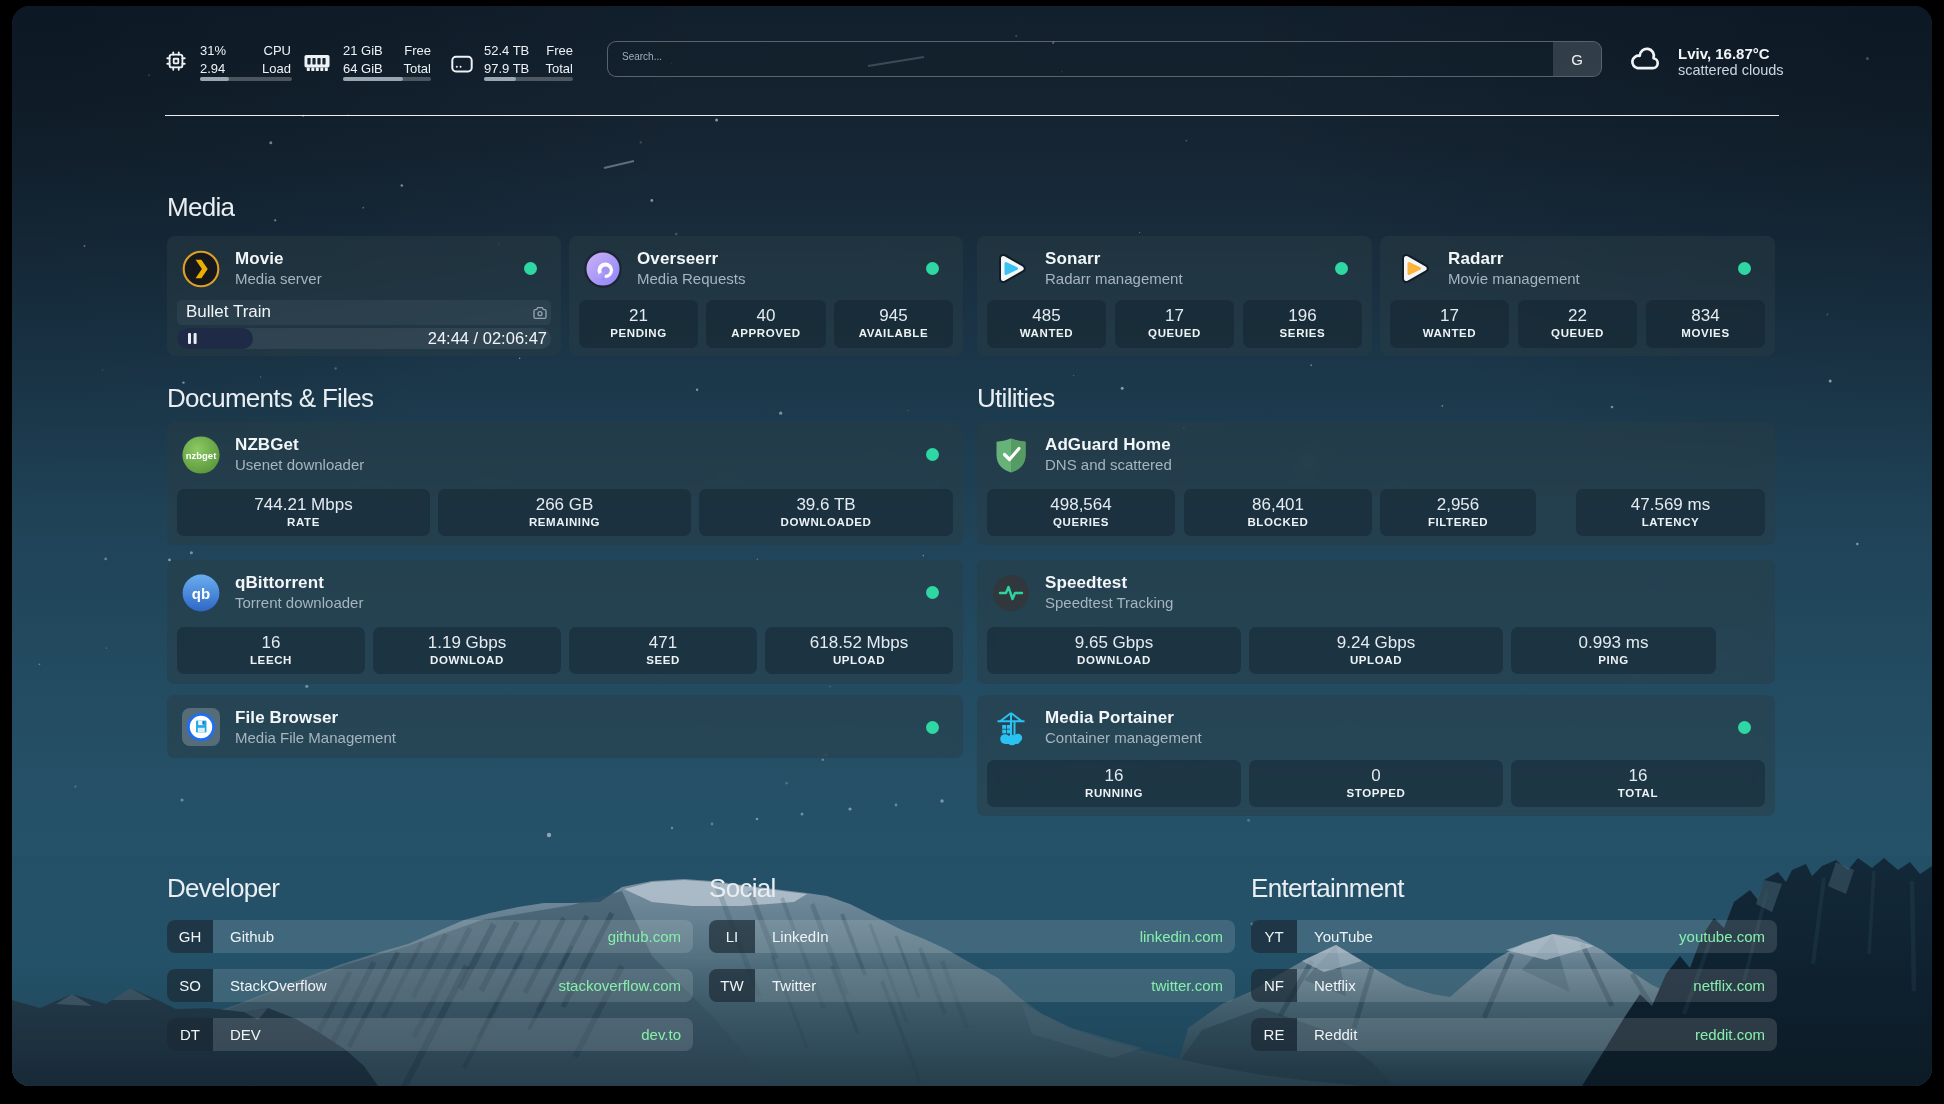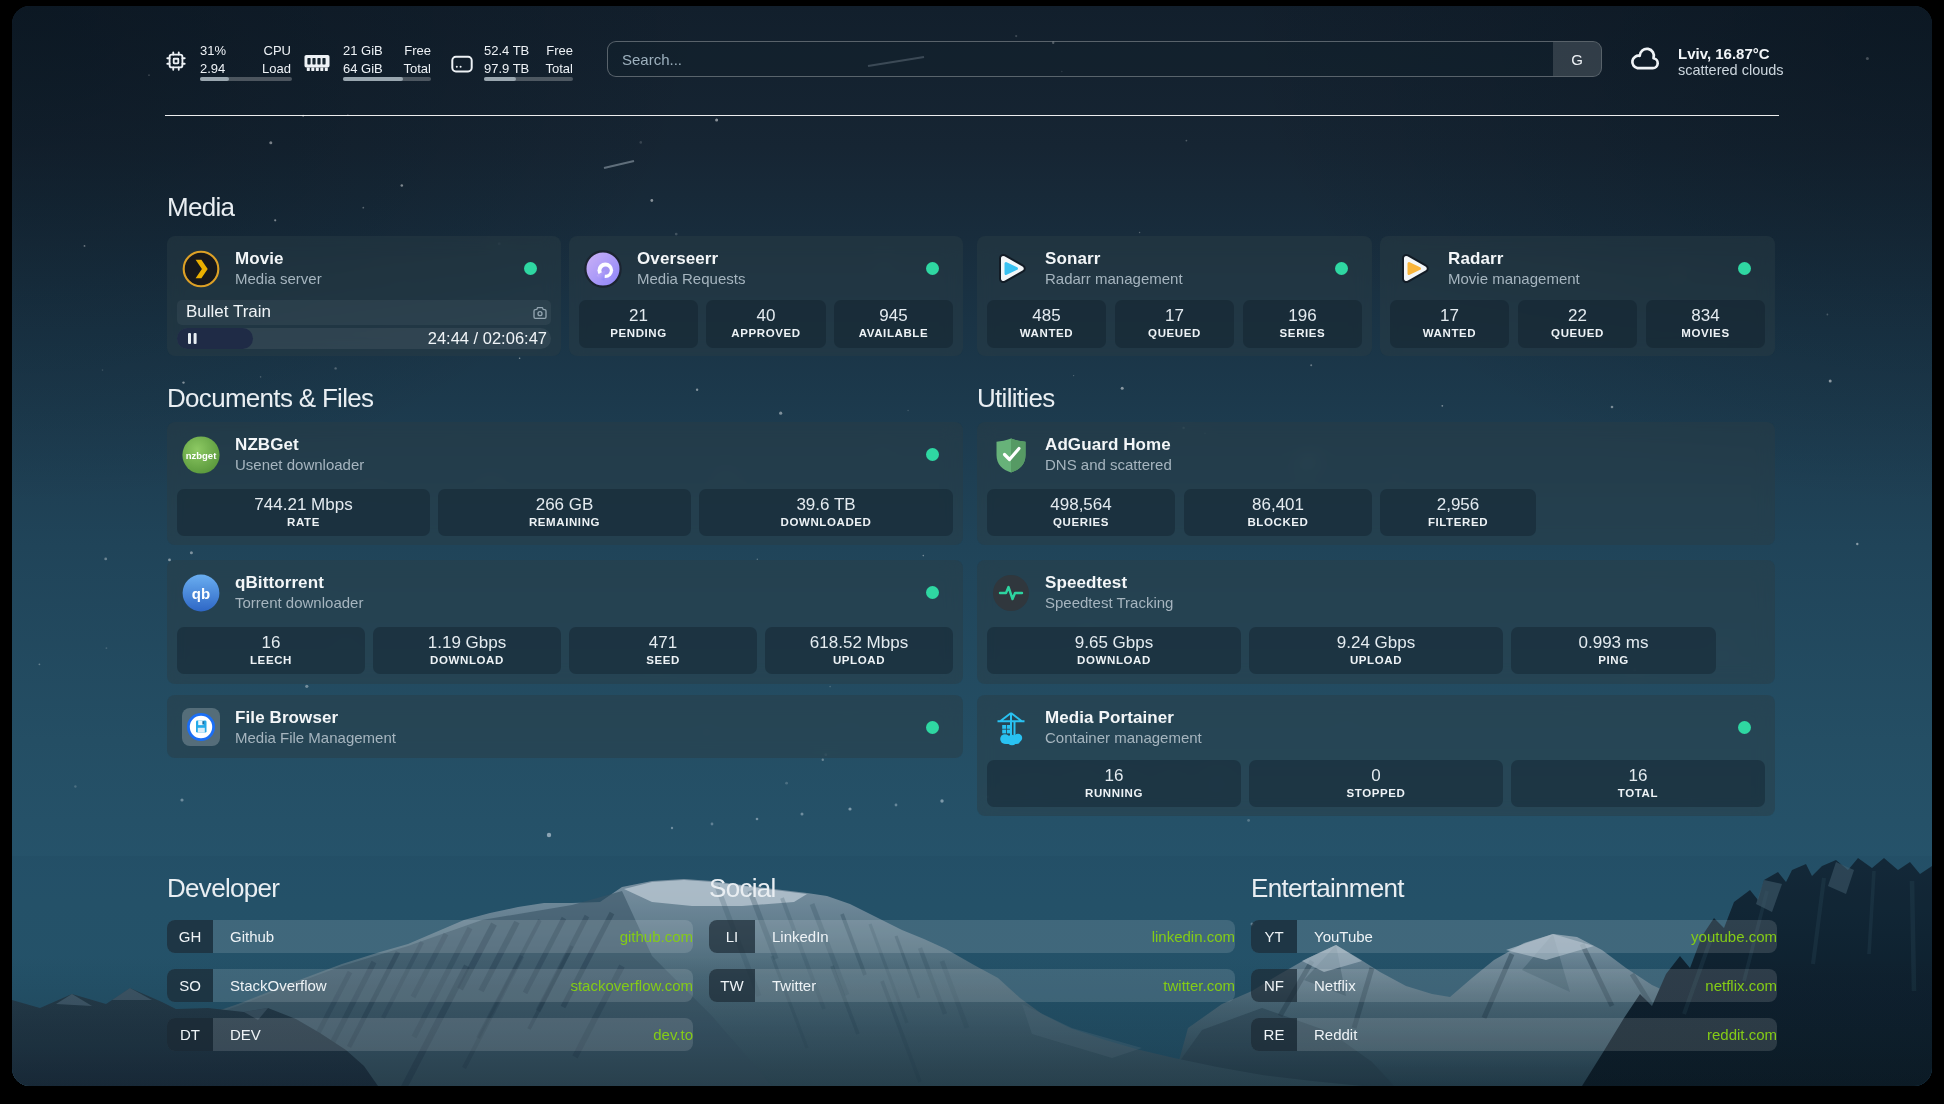--- a/index.html
+++ b/index.html
@@ -10,21 +10,21 @@
 .t{position:absolute;left:68px;top:13px;font-size:17px;line-height:20px;font-weight:700;color:#f3f6f8;letter-spacing:.1px}
 .s{position:absolute;left:68px;top:33px;font-size:15px;line-height:19px;color:#a6b5bf}
 .dot{position:absolute;width:13px;height:13px;border-radius:50%;background:#2fd7a2;right:24px;top:26px}
 .st{position:absolute;top:64px;height:48px;background:rgba(13,27,39,.38);border-radius:7px;text-align:center;color:#e4ebf0}
 .st .n{margin-top:6px;font-size:17px;line-height:20px}
 .st .l{font-size:11.5px;line-height:14px;font-weight:700;letter-spacing:.6px;color:#eef3f6}
 .sec{position:absolute;font-size:26px;line-height:30px;color:#e9eef2;font-weight:500;letter-spacing:-.7px}
 .bk{position:absolute;height:33px;width:526px;border-radius:8px;overflow:hidden;background:rgba(255,255,255,.13);display:flex;align-items:center;font-size:15px;color:#eef3f6}
 .bk .ab{width:46px;height:33px;background:rgba(10,24,36,.62);display:flex;align-items:center;justify-content:center;flex:none}
 .bk .nm{padding-left:17px}
-.bk .ur{margin-left:auto;color:#84cc16}
+.bk .ur{margin-left:auto;padding-right:12px;color:#86efac}
 .rw{position:absolute;top:36px;color:#eef2f6;font-size:13px;line-height:17.5px}
 .rw div{display:flex;justify-content:space-between}
 .pb{position:absolute;top:71px;height:4px;border-radius:2px;background:rgba(255,255,255,.25)}
 .pb i{display:block;height:4px;border-radius:2px;background:#99a6af}
 .abs{position:absolute}
 </style></head><body>
 <div id="page">
 <svg id="bg" width="1920" height="1080" viewBox="0 0 1920 1080">
 <defs>
 <linearGradient id="sky" x1="0" y1="0" x2="0" y2="1">
@@ -311,21 +311,21 @@
       </div>
       <div>
         <span>97.9 TB</span>
         <span>Total</span>
       </div>
     </div>
 <div class="pb" style="left:472px;width:89px">
       <i style="width:32px"></i>
     </div>
 <div class="abs" style="left:595px;top:35px;width:995px;height:36px;border:1px solid rgba(255,255,255,.3);border-radius:9px;background:rgba(17,33,45,.45)"></div>
-<div class="abs" style="left:610px;top:45px;font-size:15px;color:#9db0bd">Search...</div>
+<div class="abs" style="left:610px;top:45px;font-size:10px;color:#9db0bd">Search...</div>
 <div class="abs" style="left:1541px;top:36px;width:48px;height:34px;background:rgba(255,255,255,.14);border-radius:0 8px 8px 0;color:#eef2f6;font-size:15px;display:flex;align-items:center;justify-content:center">G</div>
 <svg class="abs" style="left:1612px;top:38px" width="42" height="34" viewBox="0 0 24 24" fill="none" stroke="#f0f4f7" stroke-width="1.9" stroke-linecap="round" stroke-linejoin="round">
       <path d="M6.66 17h10.84a3.5 3.5 0 0 0 .5 -6.96a5 5 0 1 0 -9.72 -1.7a3.84 3.84 0 0 0 -1.62 8.66z"></path>
     </svg>
 <div class="abs" style="left:1666px;top:39px;font-size:15px;font-weight:700;color:#f2f5f8;line-height:17px">Lviv, 16.87°C</div>
 <div class="abs" style="left:1666px;top:56px;font-size:14.5px;color:#ccd6de;line-height:17px">scattered clouds</div>
 <div class="abs" style="left:153px;top:109px;width:1614px;height:1px;background:rgba(255,255,255,.92)"></div>
 <div class="sec" style="left:155px;top:186px">Media</div>
 <div class="sec" style="left:155px;top:377px">Documents &amp; Files</div>
 <div class="sec" style="left:965px;top:377px">Utilities</div>
@@ -509,20 +509,24 @@
         <div class="l">QUERIES</div>
       </div>
 <div class="st" style="left:207px;top:67px;height:47px;width:188px">
         <div class="n">86,401</div>
         <div class="l">BLOCKED</div>
       </div>
 <div class="st" style="left:403px;top:67px;height:47px;width:156px">
         <div class="n">2,956</div>
         <div class="l">FILTERED</div>
       </div>
+<div class="st" style="left:599px;top:67px;height:47px;width:189px">
+        <div class="n">47.569 ms</div>
+        <div class="l">LATENCY</div>
+      </div>
 </div>
 <div class="card" style="left:965px;top:554px;width:798px;height:124px">
 <svg class="ic" viewBox="0 0 38 38">
         <circle cx="19" cy="19" r="18" fill="#30373d"></circle>
         <path d="M8 19h6l2.5-6 4 12 2.5-6h7" stroke="#2dd4a0" stroke-width="2.4" fill="none" stroke-linecap="round" stroke-linejoin="round"></path>
       </svg>
 <div class="t">Speedtest</div>
       <div class="s">Speedtest Tracking</div>
 <div class="st" style="left:10px;top:67px;height:47px;width:254px">
         <div class="n">9.65 Gbps</div>

